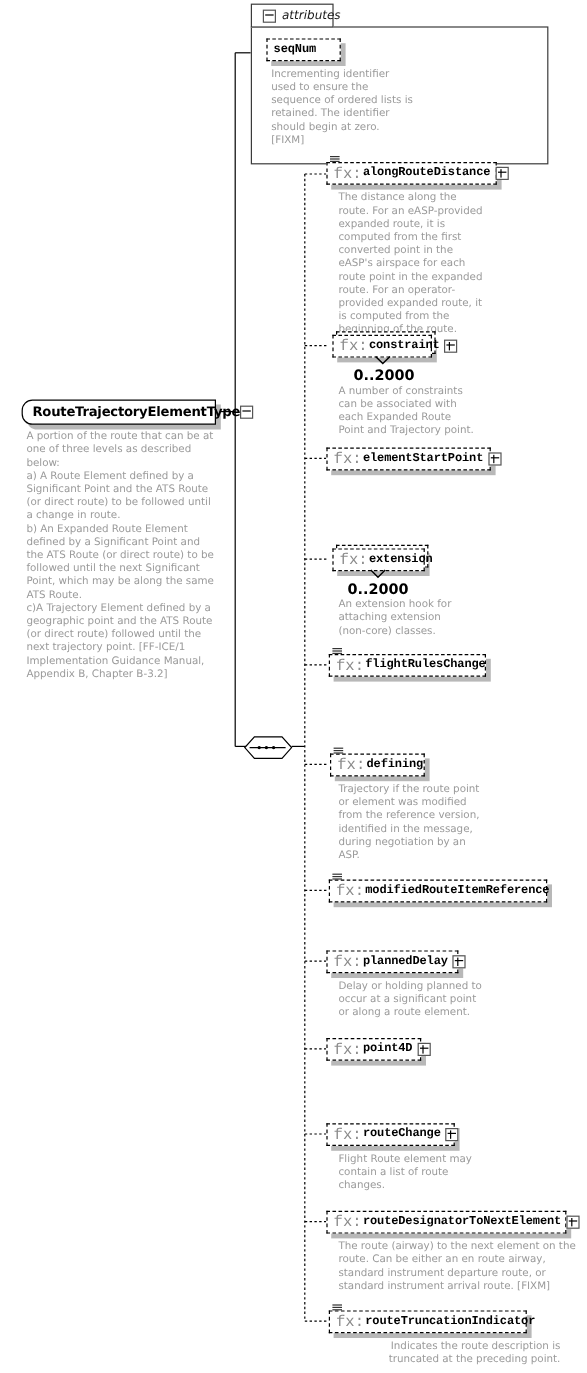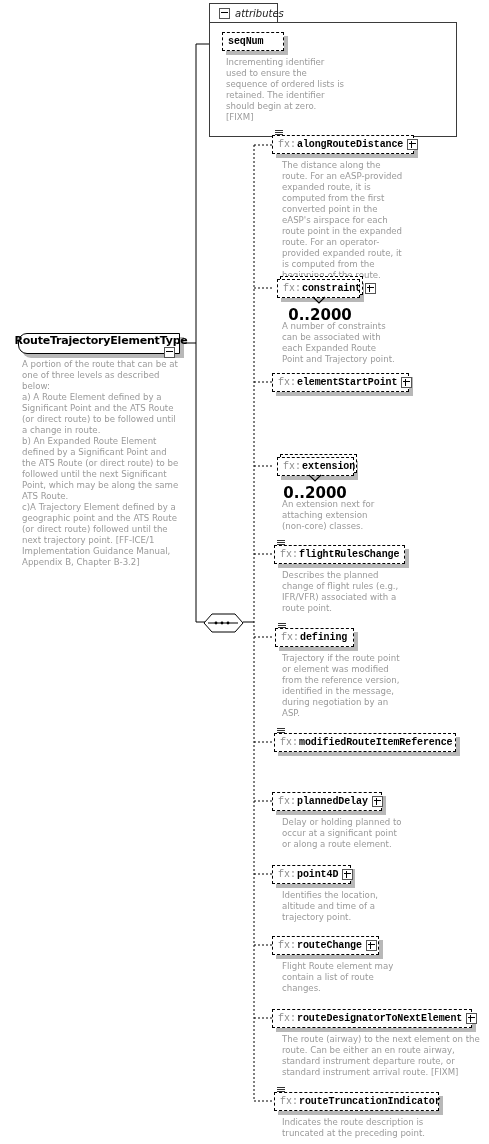--- a/index.html
+++ b/index.html
@@ -53,21 +53,21 @@
     height: 100%;
     padding: 0 5px;
     font-family: Liberation Mono, monospace;
   }
   .dashed .boxface {
     border: 1px dashed #000000;
   }
 
   .fxpfx {
     color: #8c8c8c;
-    font-size: 10px;
+    font-size: 13px;
     font-weight: normal;
     margin-right: 1px;
     letter-spacing: 0px;
   }
   .nm {
     color: #000000;
     font-size: 10px;
     font-weight: bold;
     letter-spacing: -0.1px;
   }
@@ -137,21 +137,21 @@
     color: #9a9a9a;
     font-size: 8.6px;
     line-height: 11px;
     font-family: "DejaVu Sans", "Liberation Sans", sans-serif;
   }
 
   
   .card {
     position: absolute;
     color: #000;
-    font-size: 15px;
+    font-size: 12px;
     font-weight: bold;
     text-align: center;
   }
 
   
   .attrbox {
     position: absolute;
     box-sizing: border-box;
     border: 1px solid #3b3b3b;
     background: #ffffff;
@@ -188,21 +188,20 @@
     position: relative;
     z-index: 1;
     height: 100%;
     box-sizing: border-box;
     background: #fff;
     border: 1px solid #000;
     border-radius: 9px 0 0 9px;
     display: flex;
     align-items: center;
     padding: 0 4px 0 8px;
-    flex-direction: column;
   }
   .typenode .tname {
     font-size: 11px;
     font-weight: bold;
     color: #000;
     letter-spacing: -0.2px;
   }
 
   
   .chev {
@@ -322,35 +321,34 @@
     <div class="stack1"></div>
     <div class="boxface">
       <span class="fxpfx">fx:</span>
       <span class="nm">extension</span>
     </div>
   </div>
   <svg class="chev" style="left:308px; top:474px; width:14px; height:9px;" viewBox="0 0 14 9">
     <polyline points="1,1 7,7 13,1" fill="none" stroke="#000" stroke-width="1.2"></polyline>
   </svg>
   <div class="card" style="left:280px; top:484px; width:70px;">0..2000</div>
-  <div class="annot" style="left:282px; top:499px; width:110px;">An extension next for attaching extension (non-core) classes.</div>
+  <div class="annot" style="left:282px; top:499px; width:110px;">An extension hook for attaching extension (non-core) classes.</div>
 
   <div class="node dashed" style="left:274px; top:545px; width:131px; height:19px;">
     <div class="shadow"></div>
     <div class="listglyph">
         <i></i>
         <i></i>
         <i></i>
       </div>
     <div class="boxface">
       <span class="fxpfx">fx:</span>
       <span class="nm">flightRulesChange</span>
     </div>
   </div>
-  <div class="annot" style="left:282px; top:570px; width:122px;">Describes the planned change of flight rules (e.g., IFR/VFR) associated with a route point.</div>
 
   <div class="node dashed" style="left:275px; top:628px; width:79px; height:19px;">
     <div class="shadow"></div>
     <div class="listglyph">
         <i></i>
         <i></i>
         <i></i>
       </div>
     <div class="boxface">
       <span class="fxpfx">fx:</span>
@@ -383,21 +381,20 @@
   <div class="annot" style="left:282px; top:817px; width:125px;">Delay or holding planned to occur at a significant point or along a route element.</div>
 
   <div class="node dashed" style="left:272px; top:865px; width:79px; height:19px;">
     <div class="shadow"></div>
     <div class="boxface">
       <span class="fxpfx">fx:</span>
       <span class="nm">point4D</span>
       <span class="expander plus"></span>
     </div>
   </div>
-  <div class="annot" style="left:282px; top:890px; width:115px;">Identifies the location, altitude and time of a trajectory point.</div>
 
   <div class="node dashed" style="left:272px; top:936px; width:107px; height:19px;">
     <div class="shadow"></div>
     <div class="boxface">
       <span class="fxpfx">fx:</span>
       <span class="nm">routeChange</span>
       <span class="expander plus"></span>
     </div>
   </div>
   <div class="annot" style="left:282px; top:961px; width:115px;">Flight Route element may contain a list of route changes.</div>
@@ -417,15 +414,15 @@
     <div class="listglyph">
         <i></i>
         <i></i>
         <i></i>
       </div>
     <div class="boxface">
       <span class="fxpfx">fx:</span>
       <span class="nm">routeTruncationIndicator</span>
     </div>
   </div>
-  <div class="annot" style="left:282px; top:1117px; width:185px;">Indicates the route description is truncated at the preceding point.</div>
+  <div class="annot" style="left:282px; top:1117px; width:185px;text-align:right;">Indicates the route description is truncated at the preceding point.</div>
 
 </div>
 
 </body></html>

